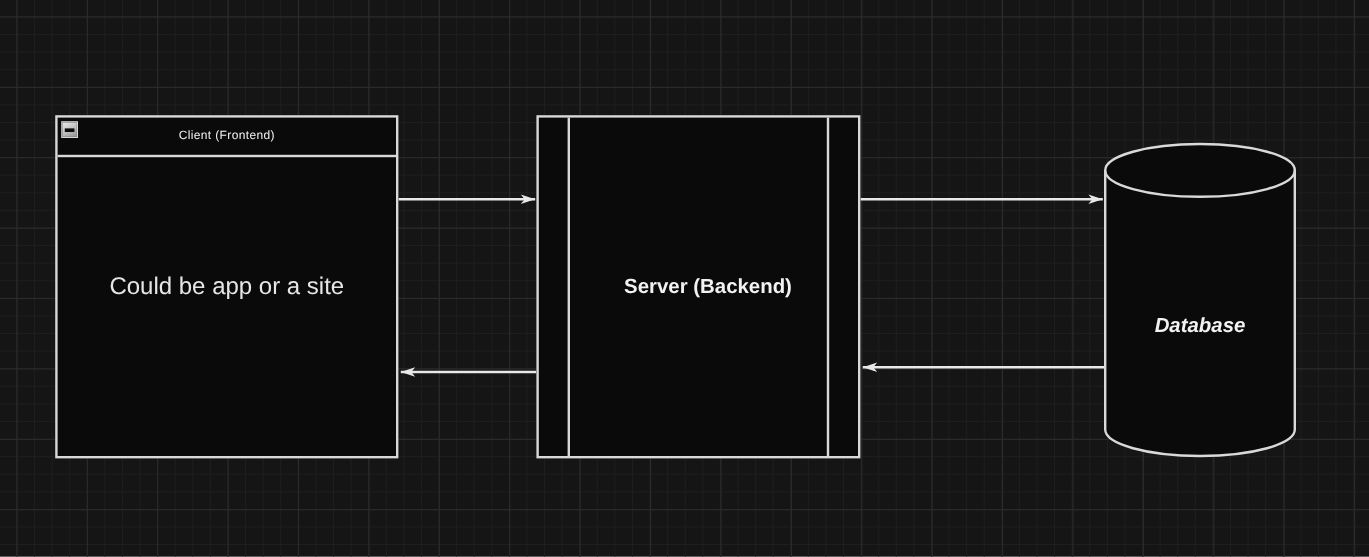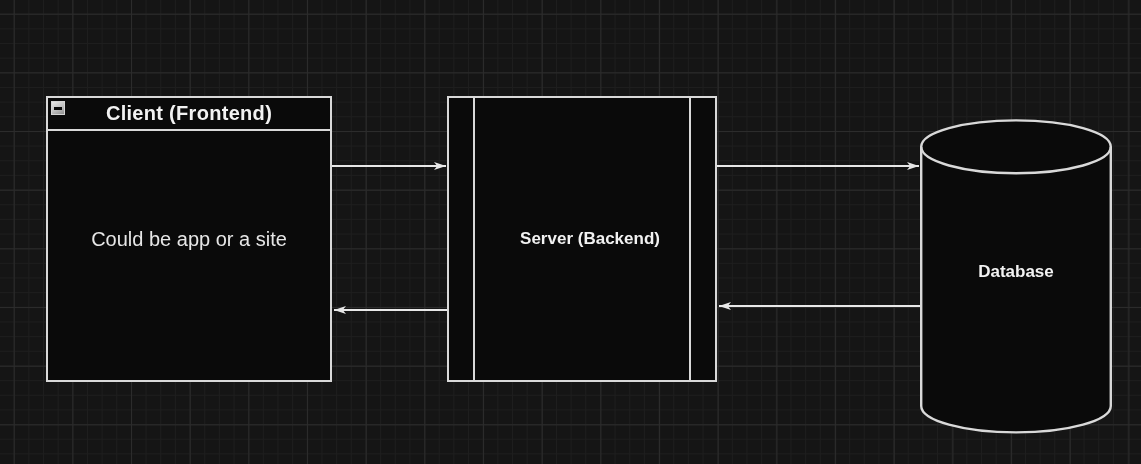--- a/index.html
+++ b/index.html
@@ -51,22 +51,22 @@
     position: absolute;
     top: 0; left: 0; right: 0;
     height: 33px;
     border-bottom: 2px solid var(--stroke);
     display: flex;
     align-items: center;
     justify-content: center;
   }
   .titlebar .title {
     color: var(--text);
-    font-weight: bold;
-    font-size: 20px;
+    font-weight: normal;
+    font-size: 10px;
     letter-spacing: 0.3px;
   }
   .minbtn {
     position: absolute;
     left: 3px; top: 3px;
     width: 14px; height: 14px;
     background: linear-gradient(150deg, #e9e9e9 0%, #bdbdbd 55%, #8f8f8f 100%);
     border: 1px solid #d4d4d4;
     display: flex;
     align-items: center;
@@ -112,21 +112,21 @@
     color: var(--text);
     font-weight: bold;
     font-size: 17px;
     margin-left: 16px;
   }
 
   
   .cylwrap {
     position: absolute;
     left: 920px; top: 118px;
-    width: 192px; height: 264px;
+    width: 160px; height: 264px; font-style: italic;
   }
   .cylwrap svg { position: absolute; inset: 0; }
   .cyl-body { fill: var(--fill); stroke: var(--stroke); stroke-width: 2; }
   .cyl-arc { fill: none; stroke: var(--stroke); stroke-width: 2; }
   .cyllabel {
     position: absolute;
     left: 0; right: 0; top: 44px; bottom: 0;
     display: flex;
     align-items: center;
     justify-content: center;

